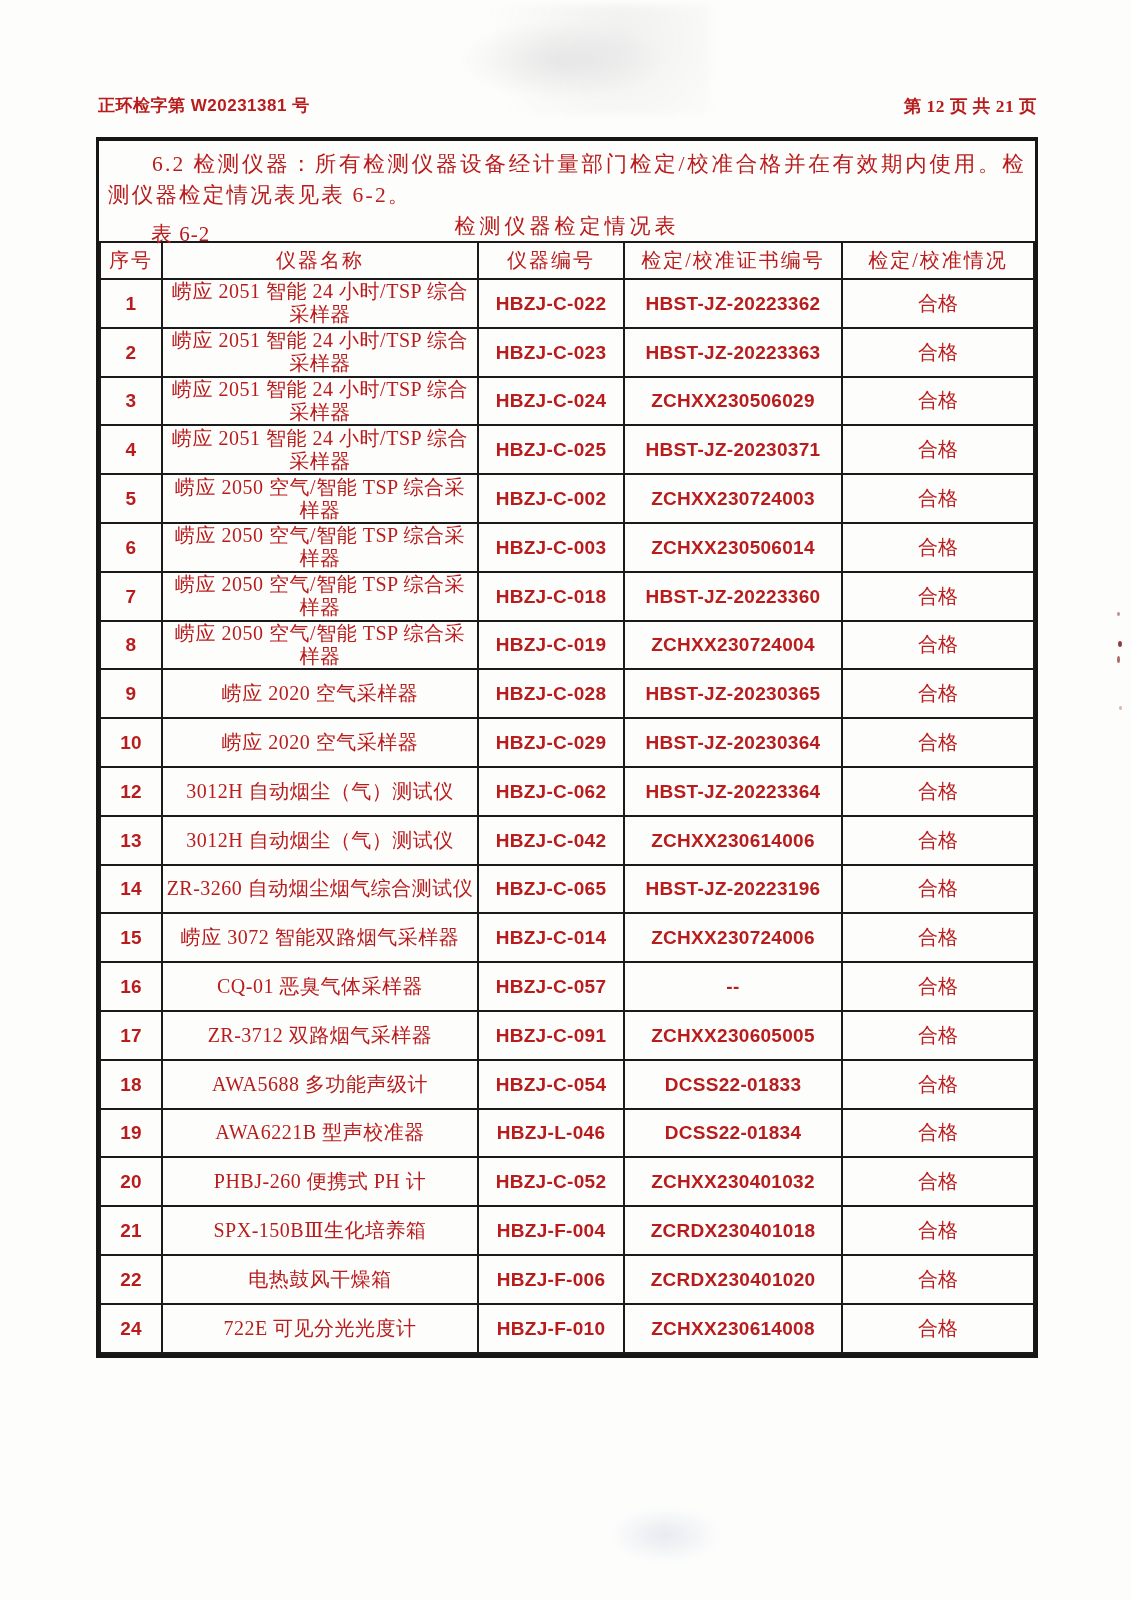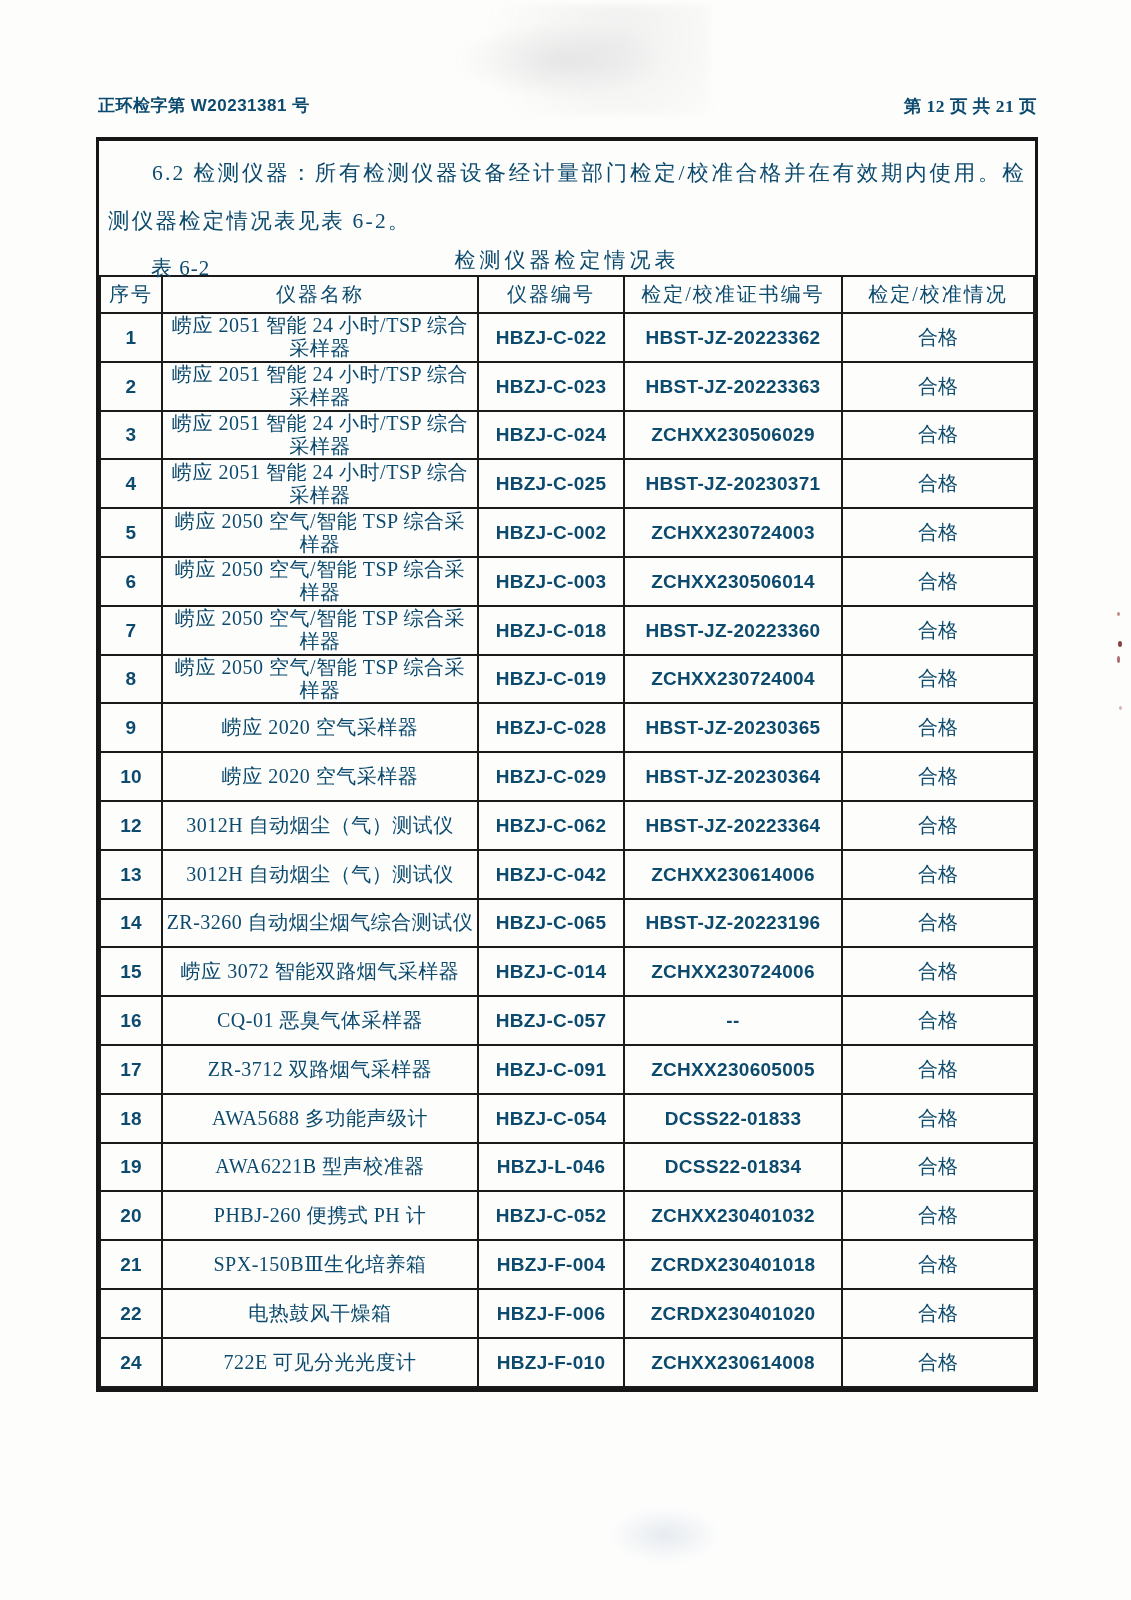--- a/index.html
+++ b/index.html
@@ -3,21 +3,21 @@
 <meta charset="utf-8">
 <style>
   html, body { margin: 0; padding: 0; background: #ffffff; }
   .page {
     position: relative;
     width: 1131px;
     height: 1600px;
     background: #fdfdfc;
     overflow: hidden;
     font-family: "Liberation Serif", "DejaVu Serif", serif;
-    color: #0c4a6e;
+    color: #b91c1c;
   }
 
   
   .page-header {
     position: absolute;
     left: 98px;
     right: 94px;
     top: 94px;
     display: flex;
     justify-content: space-between;
@@ -36,21 +36,21 @@
     width: 942px;
     border: 4px solid #161616;
     border-left-width: 3px;
     border-right-width: 3px;
     box-sizing: border-box;
     background: transparent;
   }
   .intro {
     margin: 8px 9px 0 9px;
     font-size: 21.5px;
-    line-height: 48px;
+    line-height: 31px;
     letter-spacing: 2.2px;
     text-indent: 44px;
     text-align: justify;
     font-weight: 500;
   }
   .table-caption {
     position: relative;
     height: 29px;
     margin-top: 1px;
     font-size: 21px;

